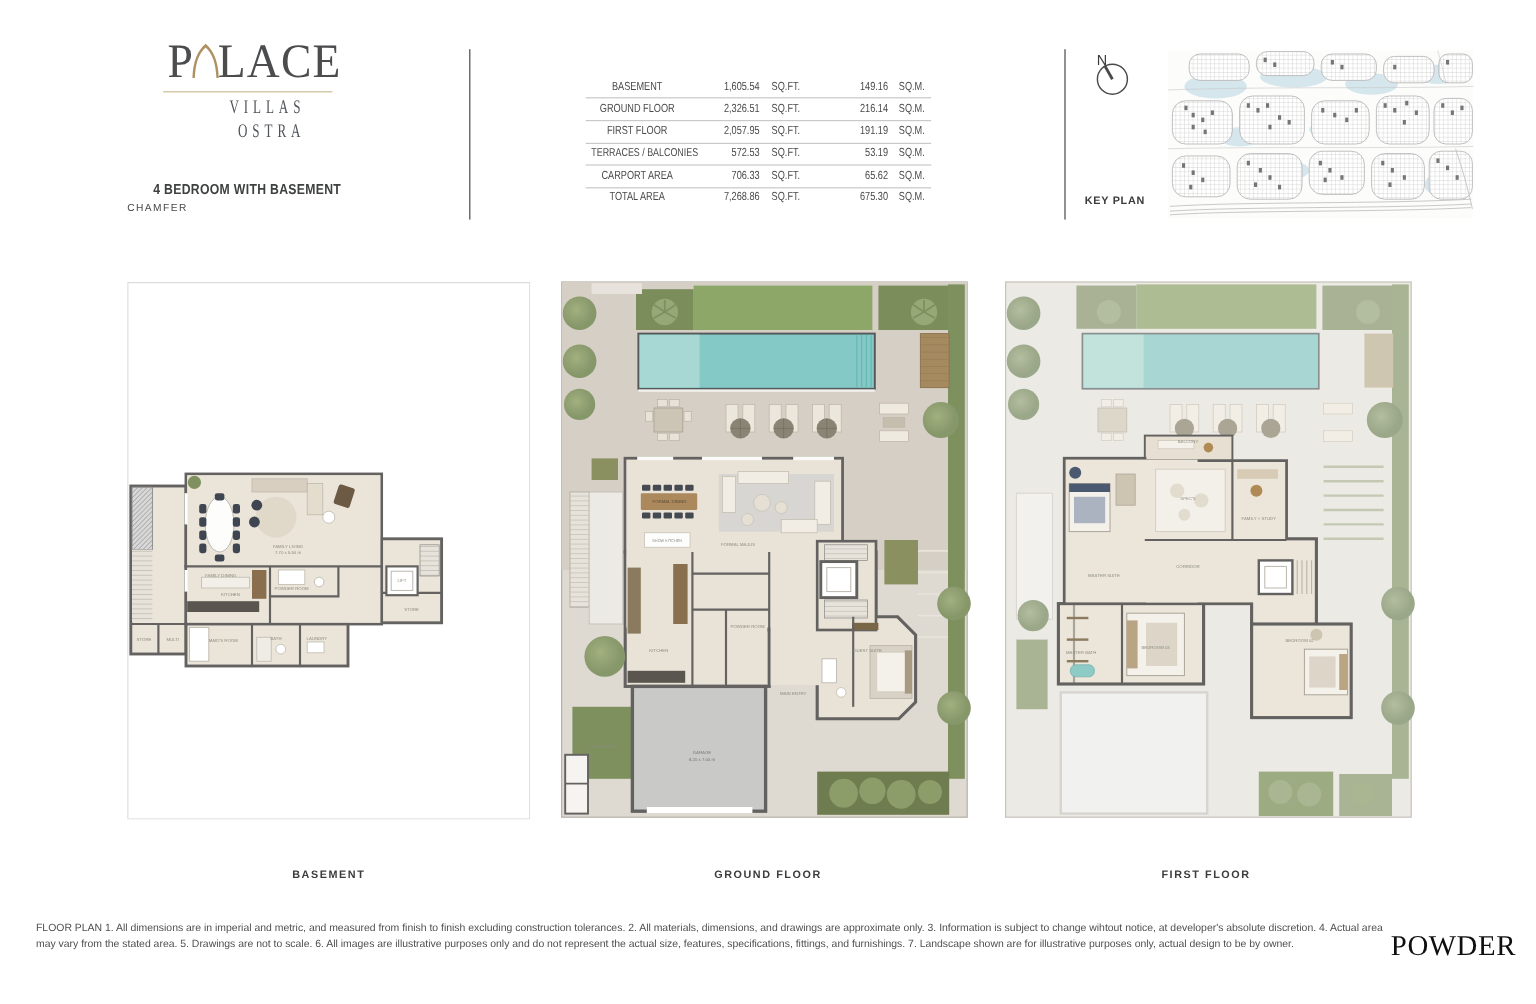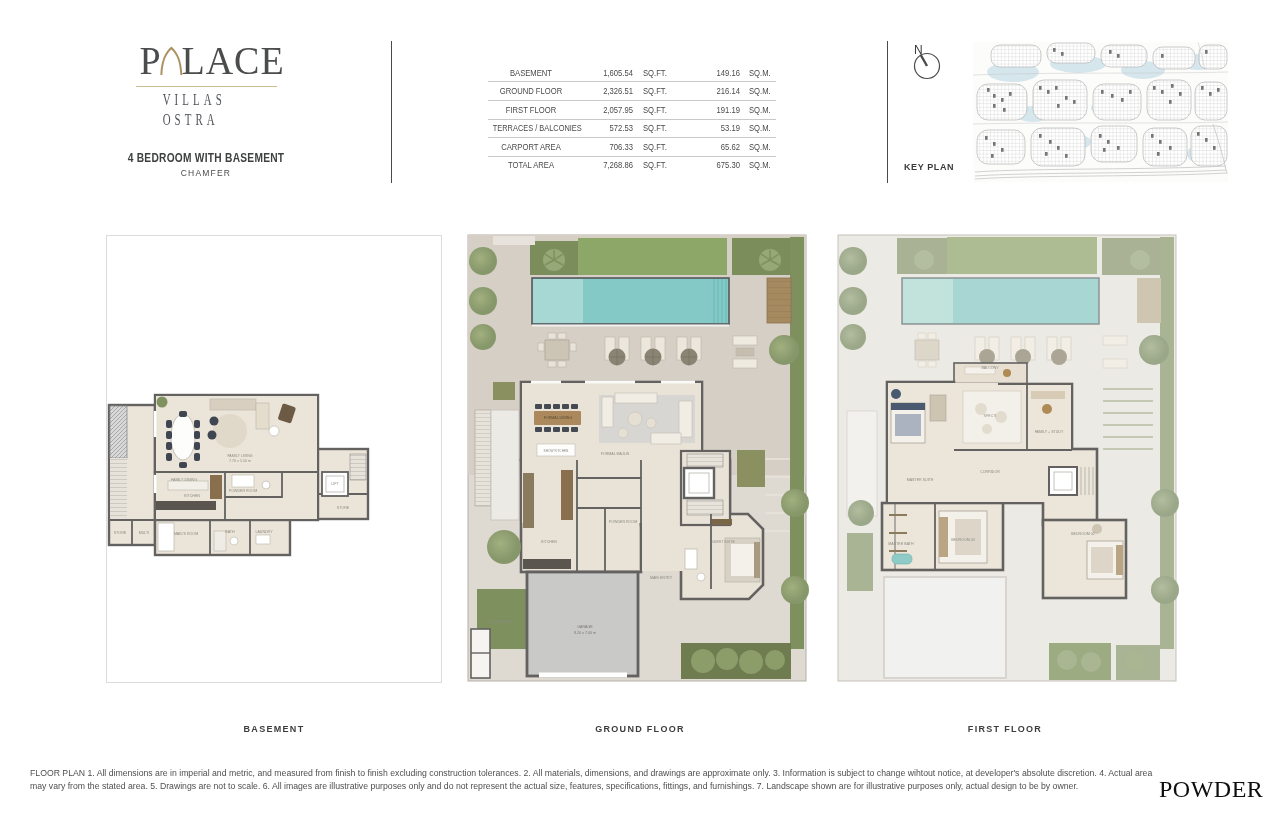--- a/index.html
+++ b/index.html
@@ -6,30 +6,30 @@
 .abs{position:absolute}
 .vline{position:absolute;width:1px;background:#4a4a4a}
 .tl{position:absolute;font-size:9.8px;color:#4a4a4a;line-height:10px;white-space:nowrap}
 .cC{transform:scaleX(0.78);transform-origin:50% 50%}
 .cR{transform:scaleX(0.78);transform-origin:100% 50%}
 .cL{transform:scaleX(0.78);transform-origin:0 50%}
 .tline{position:absolute;height:1px;background:#c9c9c9;left:488px;width:288px}
 .planlab{position:absolute;font-size:9px;font-weight:bold;letter-spacing:1.3px;color:#3c3c3c;text-align:center;width:200px}
 </style></head><body>
 
-<div class="abs" style="left:136px;top:42px;width:141px;text-align:left">
+<div class="abs" style="left:136px;top:32px;width:141px;text-align:right">
   <div style="font-family:'Liberation Serif',serif;font-size:40px;line-height:38px;color:#4b4c4e;white-space:nowrap;transform:scaleX(0.95);transform-origin:50% 50%;letter-spacing:1px">P<svg width="21" height="30" viewBox="0 0 21 30" style="display:inline-block;vertical-align:-1px;transform:scaleX(1.3)">
         <path d="M1.6 30 C2 16 5 7.5 10.5 1.5 C16 7.5 19 16 19.4 30 L17.8 30 C17.2 17 15.2 10 10.5 4.6 C5.8 10 3.8 17 3.2 30 Z" fill="#ae9160"></path>
       </svg>LACE</div>
   <div style="margin-top:6px;height:1.2px;background:#c9bd8f"></div>
   <div style="margin-top:4px;font-family:'Liberation Serif',serif;font-size:16px;line-height:17px;color:#50545a;letter-spacing:6px;text-indent:6px;transform:scaleX(0.68);transform-origin:50% 50%">VILLAS</div>
   <div style="margin-top:3px;font-family:'Liberation Serif',serif;font-size:16px;line-height:17px;color:#50545a;letter-spacing:6px;text-indent:6px;transform:scaleX(0.68);transform-origin:50% 50%">OSTRA</div>
 </div>
 <div class="abs" style="left:106px;top:151px;width:200px;text-align:center;font-size:12px;font-weight:bold;color:#3f4040;letter-spacing:0.3px;white-space:nowrap;transform:scaleX(0.85);transform-origin:50% 50%">4 BEDROOM WITH BASEMENT</div>
-<div class="abs" style="left:106px;top:168px;width:200px;text-align:center;font-size:8.5px;color:#4a4a4a;letter-spacing:1.2px">CHAMFER</div>
+<div class="abs" style="left:106px;top:168px;width:200px;font-size:8.5px;color:#4a4a4a;letter-spacing:1.2px">CHAMFER</div>
 
 <div class="vline" style="left:391px;top:41px;height:142px"></div>
 <div class="vline" style="left:887px;top:41px;height:142px"></div>
 
 <div class="tl cC" style="left:488px;top:68px;width:86px;text-align:center">BASEMENT</div>
 <div class="tl cR" style="left:574px;top:68px;width:59px;text-align:right">1,605.54</div>
 <div class="tl cL" style="left:643px;top:68px">SQ.FT.</div>
 <div class="tl cR" style="left:681px;top:68px;width:59px;text-align:right">149.16</div>
 <div class="tl cL" style="left:749px;top:68px">SQ.M.</div>
 <div class="tline" style="top:81px"></div>

